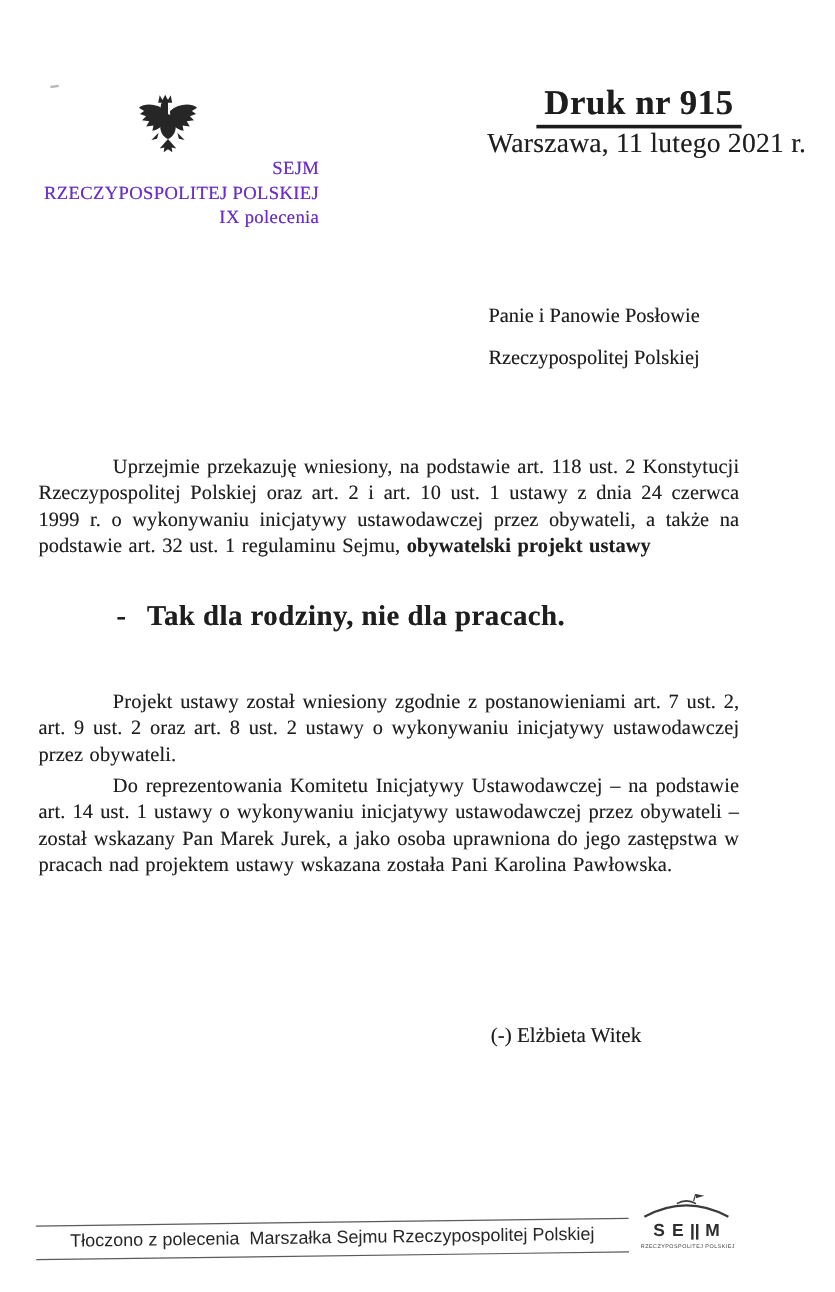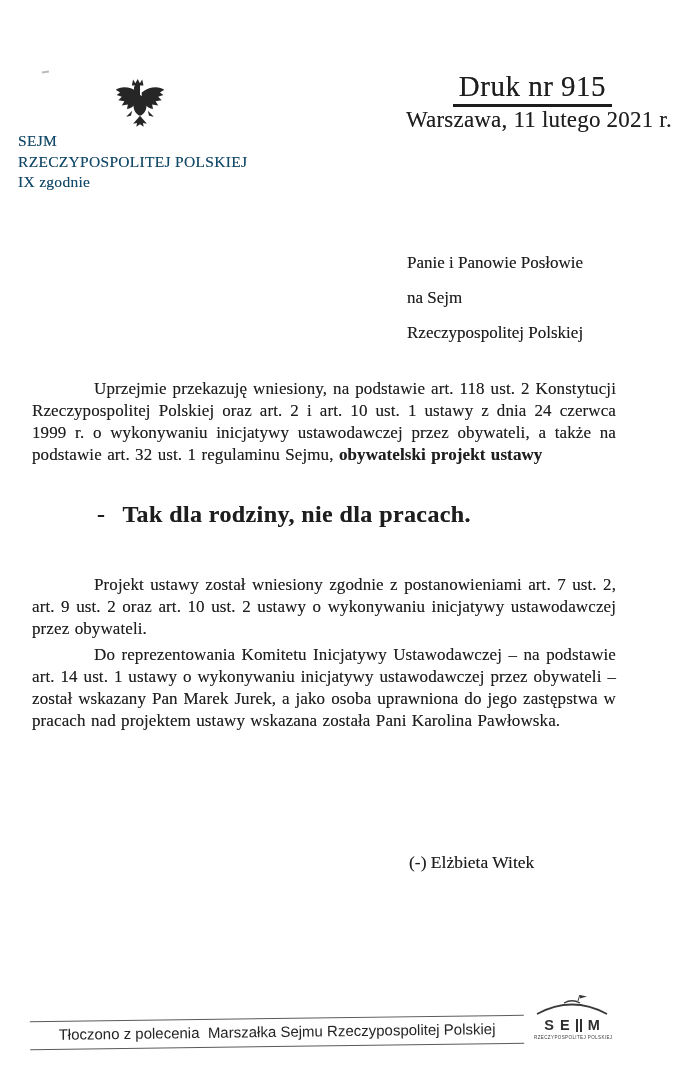--- a/index.html
+++ b/index.html
@@ -19,33 +19,33 @@
   .abs { position: absolute; }
 
   
   .scan-artifact {
     left: 42px; top: 71px; width: 7px; height: 2px;
     background: #b9b9b9; transform: rotate(-8deg);
   }
   .emblem { left: 114px; top: 76px; width: 52px; height: 52px; }
   .institution {
     left: 18px; top: 131px; width: 248px;
-    text-align: left;
+    text-align: right;
     font-size: 15.5px; line-height: 20.5px;
     letter-spacing: 0.3px;
-    color: #0c4a6e;
+    color: #6d28d9;
     text-shadow: 0 0 0.4px rgba(30,30,30,0.5);
   }
   .druk-number {
     left: 430px; top: 70px; width: 205px;
     text-align: center;
   }
   .druk-number span {
     display: inline-block;
-    font-size: 29px; font-weight: normal;
+    font-size: 29px; font-weight: bold;
     letter-spacing: 0.5px;
     border-bottom: 3px solid #1c1c1c;
     padding: 0 6px 1px 6px;
     text-shadow: 0 0 0.5px rgba(20,20,20,0.6);
   }
   .druk-date {
     left: 406px; top: 107px;
     font-size: 23px;
     letter-spacing: 0.2px;
     text-shadow: 0 0 0.4px rgba(30,30,30,0.5);
@@ -148,41 +148,40 @@
         <path d="M30 44 l-8 9 4.5-0.8 -0.7 4.5 4.2-3 4.2 3 -0.7-4.5 4.5 0.8 z"></path>
         <path d="M21 38 l-7 7 5.5-1.2 z"></path>
         <path d="M39 38 l7 7 -5.5-1.2 z"></path>
       </g>
     </svg>
   </div>
 
   <div class="abs institution">
     <div>SEJM</div>
     <div>RZECZYPOSPOLITEJ POLSKIEJ</div>
-    <div>IX zgodnie</div>
+    <div>IX polecenia</div>
   </div>
 
   <div class="abs druk-number">
     <span>Druk nr 915</span>
   </div>
   <div class="abs druk-date">Warszawa, 11 lutego 2021 r.</div>
 
   <div class="abs addressee">
     <div>Panie i Panowie Posłowie</div>
-    <div>na Sejm</div>
     <div>Rzeczypospolitej Polskiej</div>
   </div>
 
   <div class="abs para para1"><span>Uprzejmie przekazuję wniesiony, na podstawie art. 118 ust. 2 Konstytucji Rzeczypospolitej Polskiej oraz art. 2 i art. 10 ust. 1 ustawy z dnia 24 czerwca 1999 r. o wykonywaniu inicjatywy ustawodawczej przez obywateli, a także na podstawie art. 32 ust. 1 regulaminu Sejmu, </span><span class="bold-inline">obywatelski projekt ustawy</span></div>
 
   <div class="abs doc-title">
     <span class="dash">-</span><span>Tak dla rodziny, nie dla pracach.</span>
   </div>
 
-  <div class="abs para para2">Projekt ustawy został wniesiony zgodnie z postanowieniami art. 7 ust. 2, art. 9 ust. 2 oraz art. 10 ust. 2 ustawy o wykonywaniu inicjatywy ustawodawczej przez obywateli.</div>
+  <div class="abs para para2">Projekt ustawy został wniesiony zgodnie z postanowieniami art. 7 ust. 2, art. 9 ust. 2 oraz art. 8 ust. 2 ustawy o wykonywaniu inicjatywy ustawodawczej przez obywateli.</div>
 
   <div class="abs para para3">Do reprezentowania Komitetu Inicjatywy Ustawodawczej – na podstawie art. 14 ust. 1 ustawy o wykonywaniu inicjatywy ustawodawczej przez obywateli – został wskazany Pan Marek Jurek, a jako osoba uprawniona do jego zastępstwa w pracach nad projektem ustawy wskazana została Pani Karolina Pawłowska.</div>
 
   <div class="abs sig-name">(-) Elżbieta Witek</div>
 
   <div class="abs footer-rule">Tłoczono z polecenia  Marszałka Sejmu Rzeczypospolitej Polskiej</div>
 
   <div class="abs sejm-logo">
     <svg viewBox="0 0 76 20" width="76" height="20">
       <path d="M3 19 Q38 0 73 19" fill="none" stroke="#3a3a3a" stroke-width="1.8"></path>

